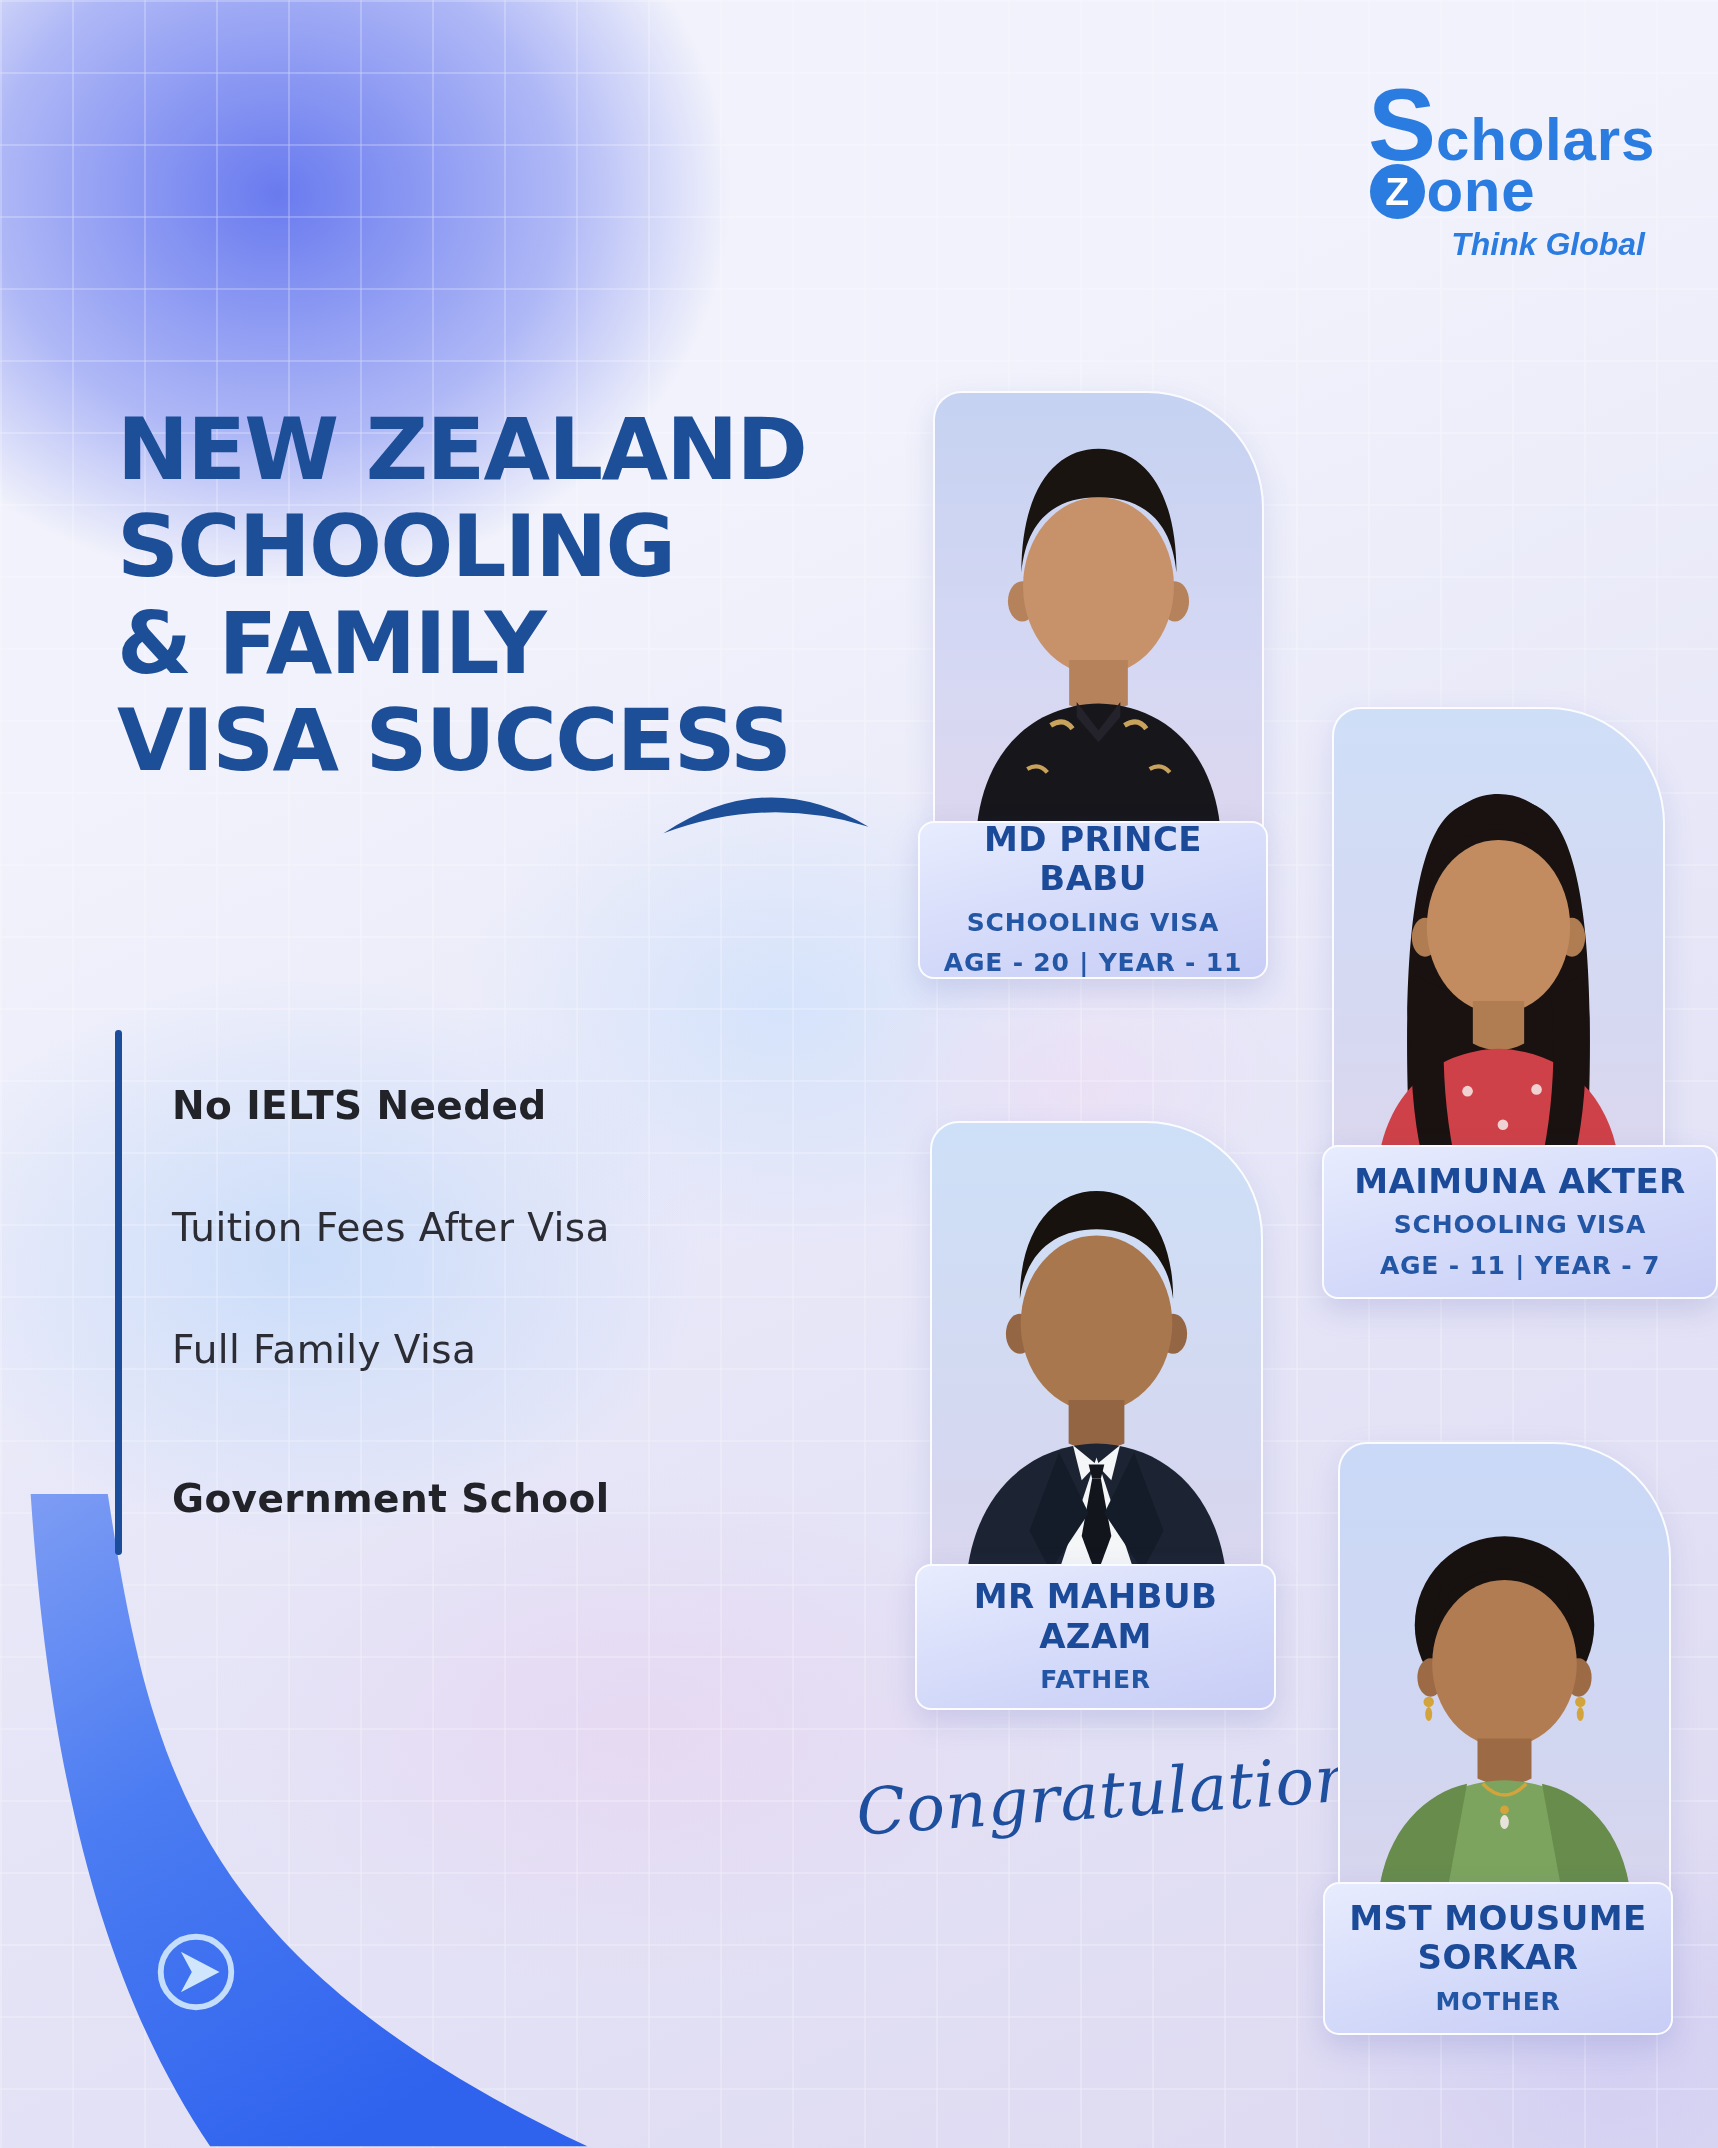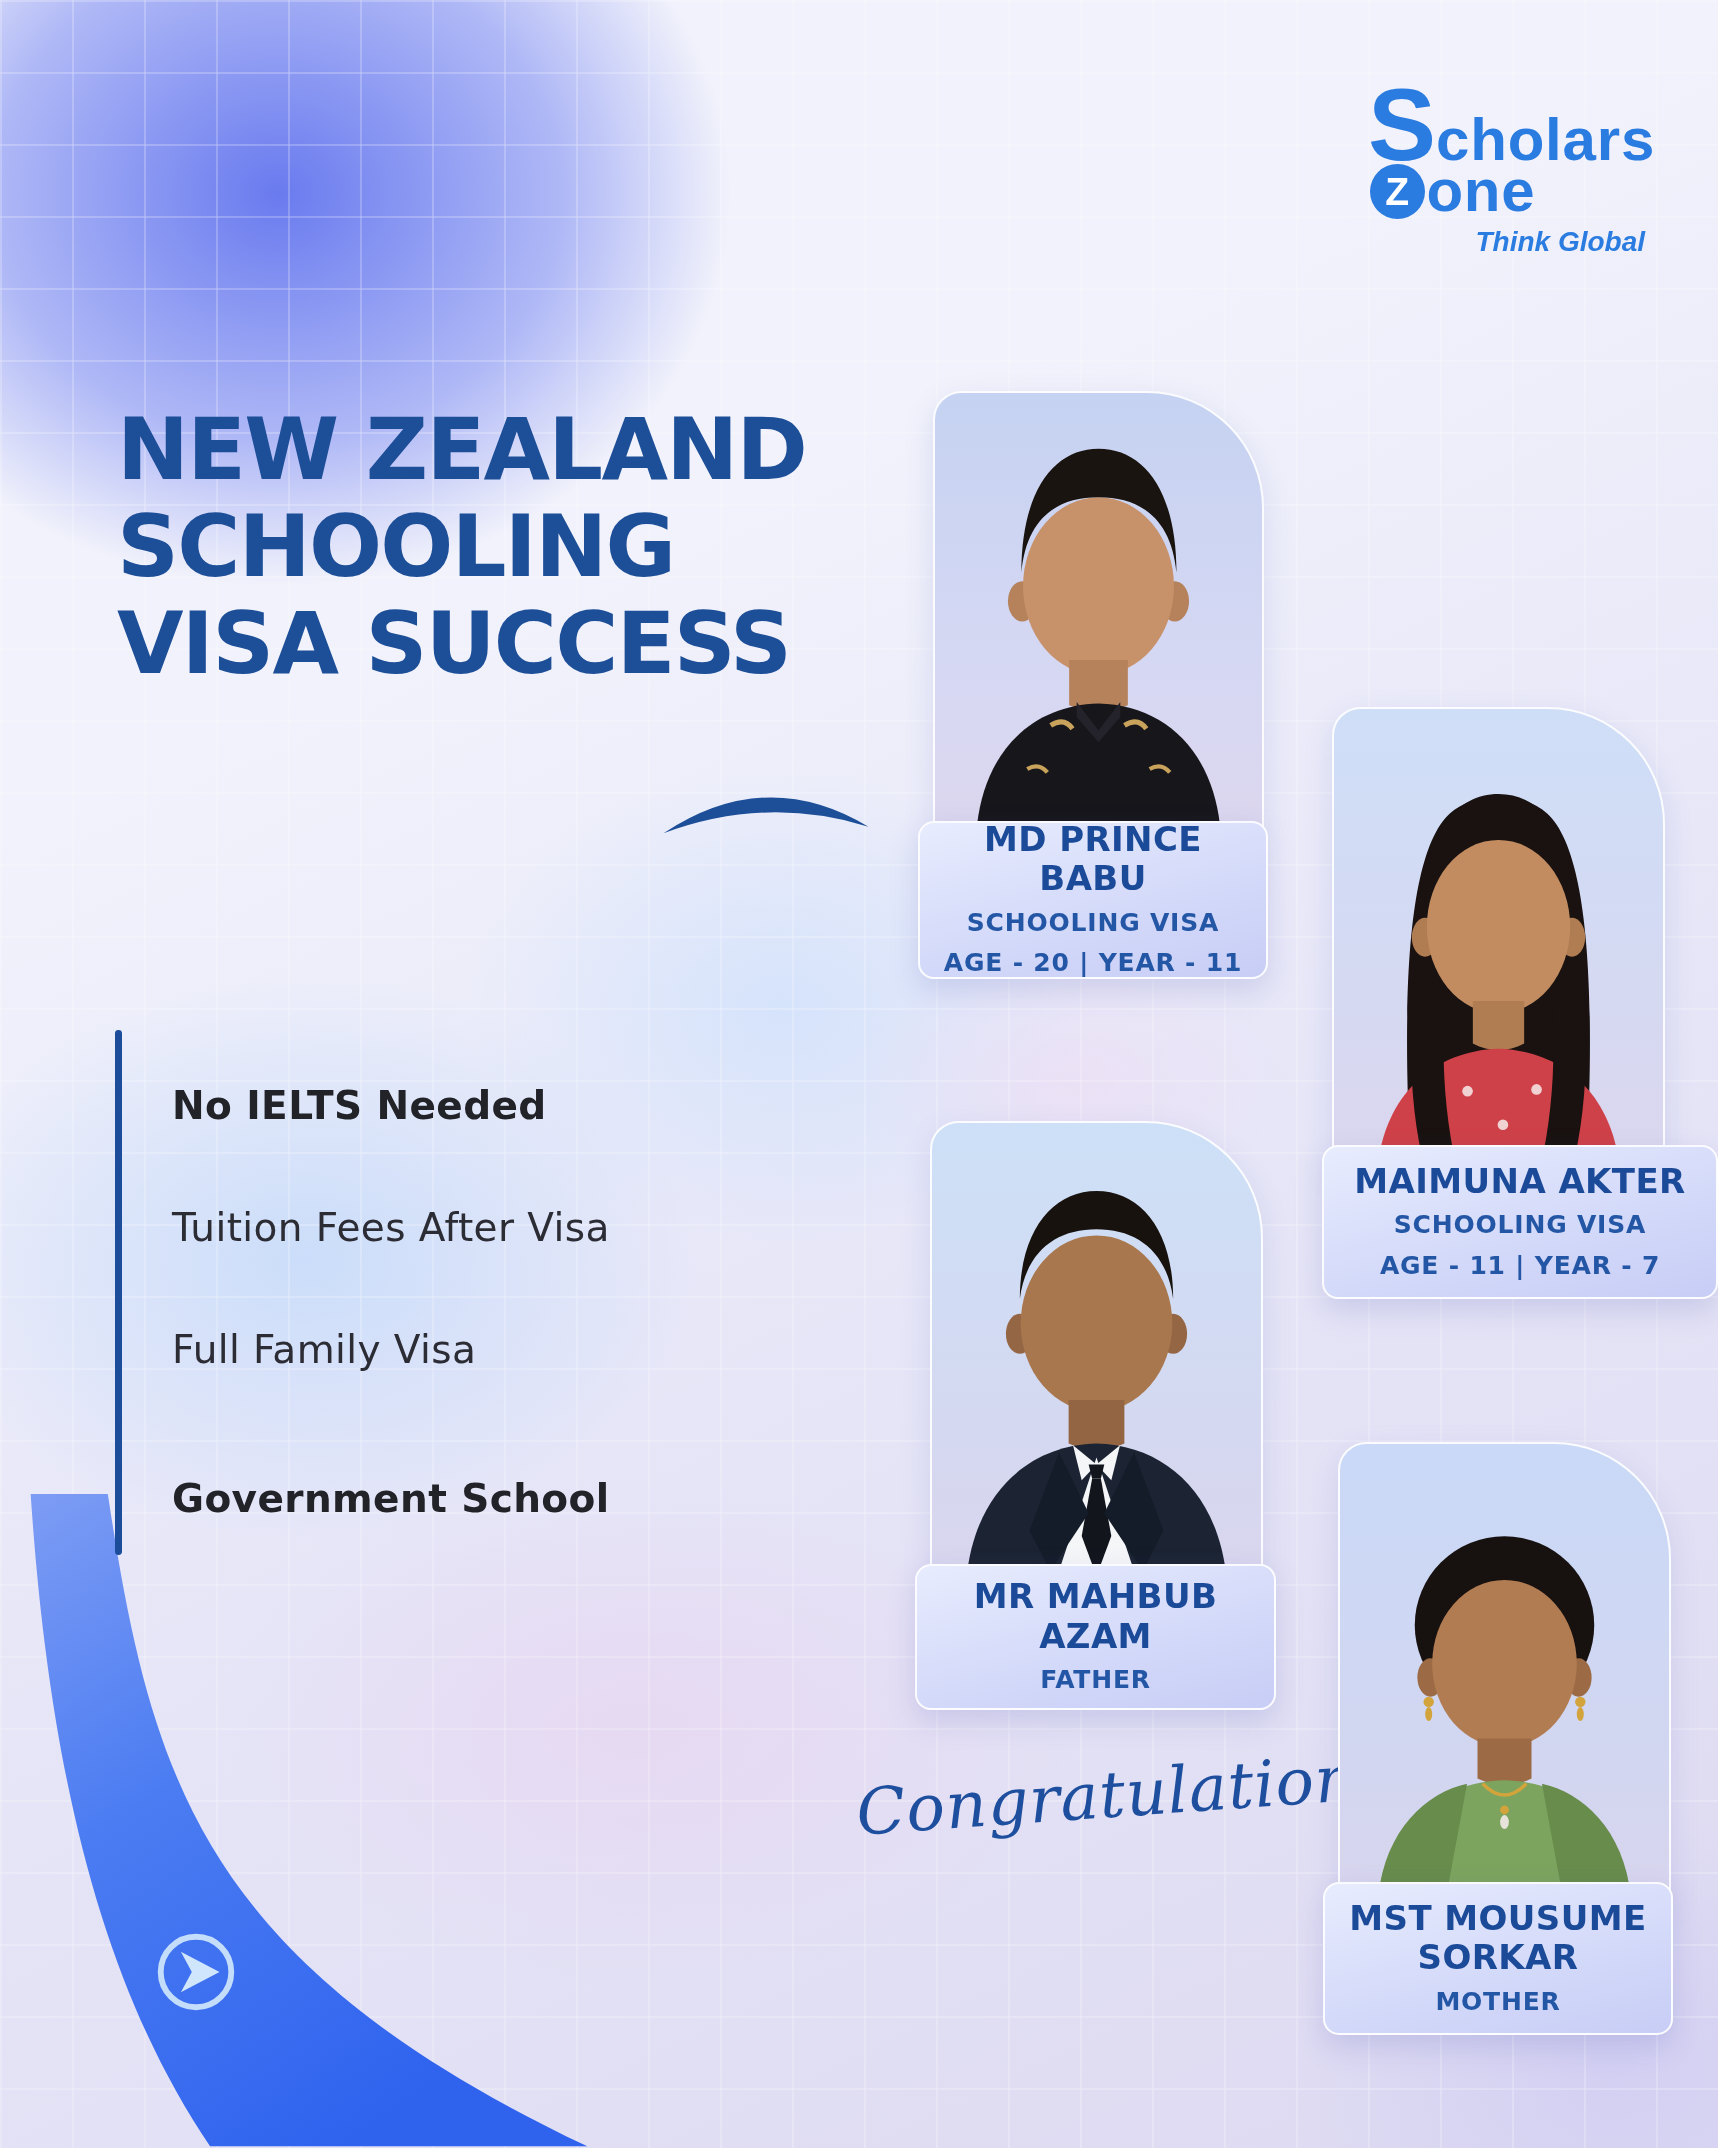--- a/index.html
+++ b/index.html
@@ -29,21 +29,21 @@
   .logo{position:absolute;left:1368px;top:74px;width:277px;color:#2b7ce0;
     font-family:"Liberation Sans",sans-serif;line-height:1;}
   .logo-row1{display:flex;align-items:baseline;}
   .logo-s{font-size:102px;font-weight:700;}
   .logo-cholars{font-size:60px;font-weight:700;letter-spacing:0.8px;}
   .logo-row2{display:flex;align-items:center;margin-top:-15px;margin-left:1.7px;}
   .logo-circle{width:55px;height:55px;border-radius:50%;background:#2b7ce0;display:flex;
     align-items:center;justify-content:center;}
   .logo-z{color:#ffffff;font-size:39px;font-weight:700;}
   .logo-one{font-size:60px;font-weight:700;letter-spacing:0.8px;margin-left:1.7px;}
-  .logo-tagline{font-style:italic;font-size:28px;font-weight:700;text-align:right;margin-top:6.7px;}
+  .logo-tagline{font-style:italic;font-size:32px;font-weight:700;text-align:right;margin-top:6.7px;}
   
   .heading{position:absolute;left:117px;top:401px;color:#1d4e98;font-weight:800;
     font-size:86px;line-height:97px;letter-spacing:-1.7px;}
   .swoosh{position:absolute;left:661px;top:790px;width:210px;height:50px;}
   
   .rule{position:absolute;left:115px;top:1030px;width:6.7px;height:525px;background:#1b4d9b;border-radius:3.4px;}
   .benefits{position:absolute;left:172px;top:1056px;display:flex;flex-direction:column;gap:77px;
     color:#2c2c35;font-size:39px;letter-spacing:0.4px;}
   .benefit.bold{font-weight:700;color:#222229;margin-top:27px;}
   
@@ -112,20 +112,21 @@
           <span class="logo-z">Z</span>
         </span>
         <span class="logo-one">one</span>
     </div>
     <div class="logo-tagline">Think Global</div>
   </div>
 
   <div class="heading">
     <div>NEW ZEALAND</div>
     <div>SCHOOLING</div>
+    <div>&amp; FAMILY</div>
     <div>VISA SUCCESS</div>
   </div>
   <svg class="swoosh" viewBox="0 0 250 60">
     <path d="M2,52 Q125,-30 248,44 Q125,6 2,52 Z" fill="#1d4e98"></path>
   </svg>
 
   <div class="rule"></div>
   <div class="benefits">
     <div class="benefit bold">No IELTS Needed</div>
     <div class="benefit">Tuition Fees After Visa</div>

